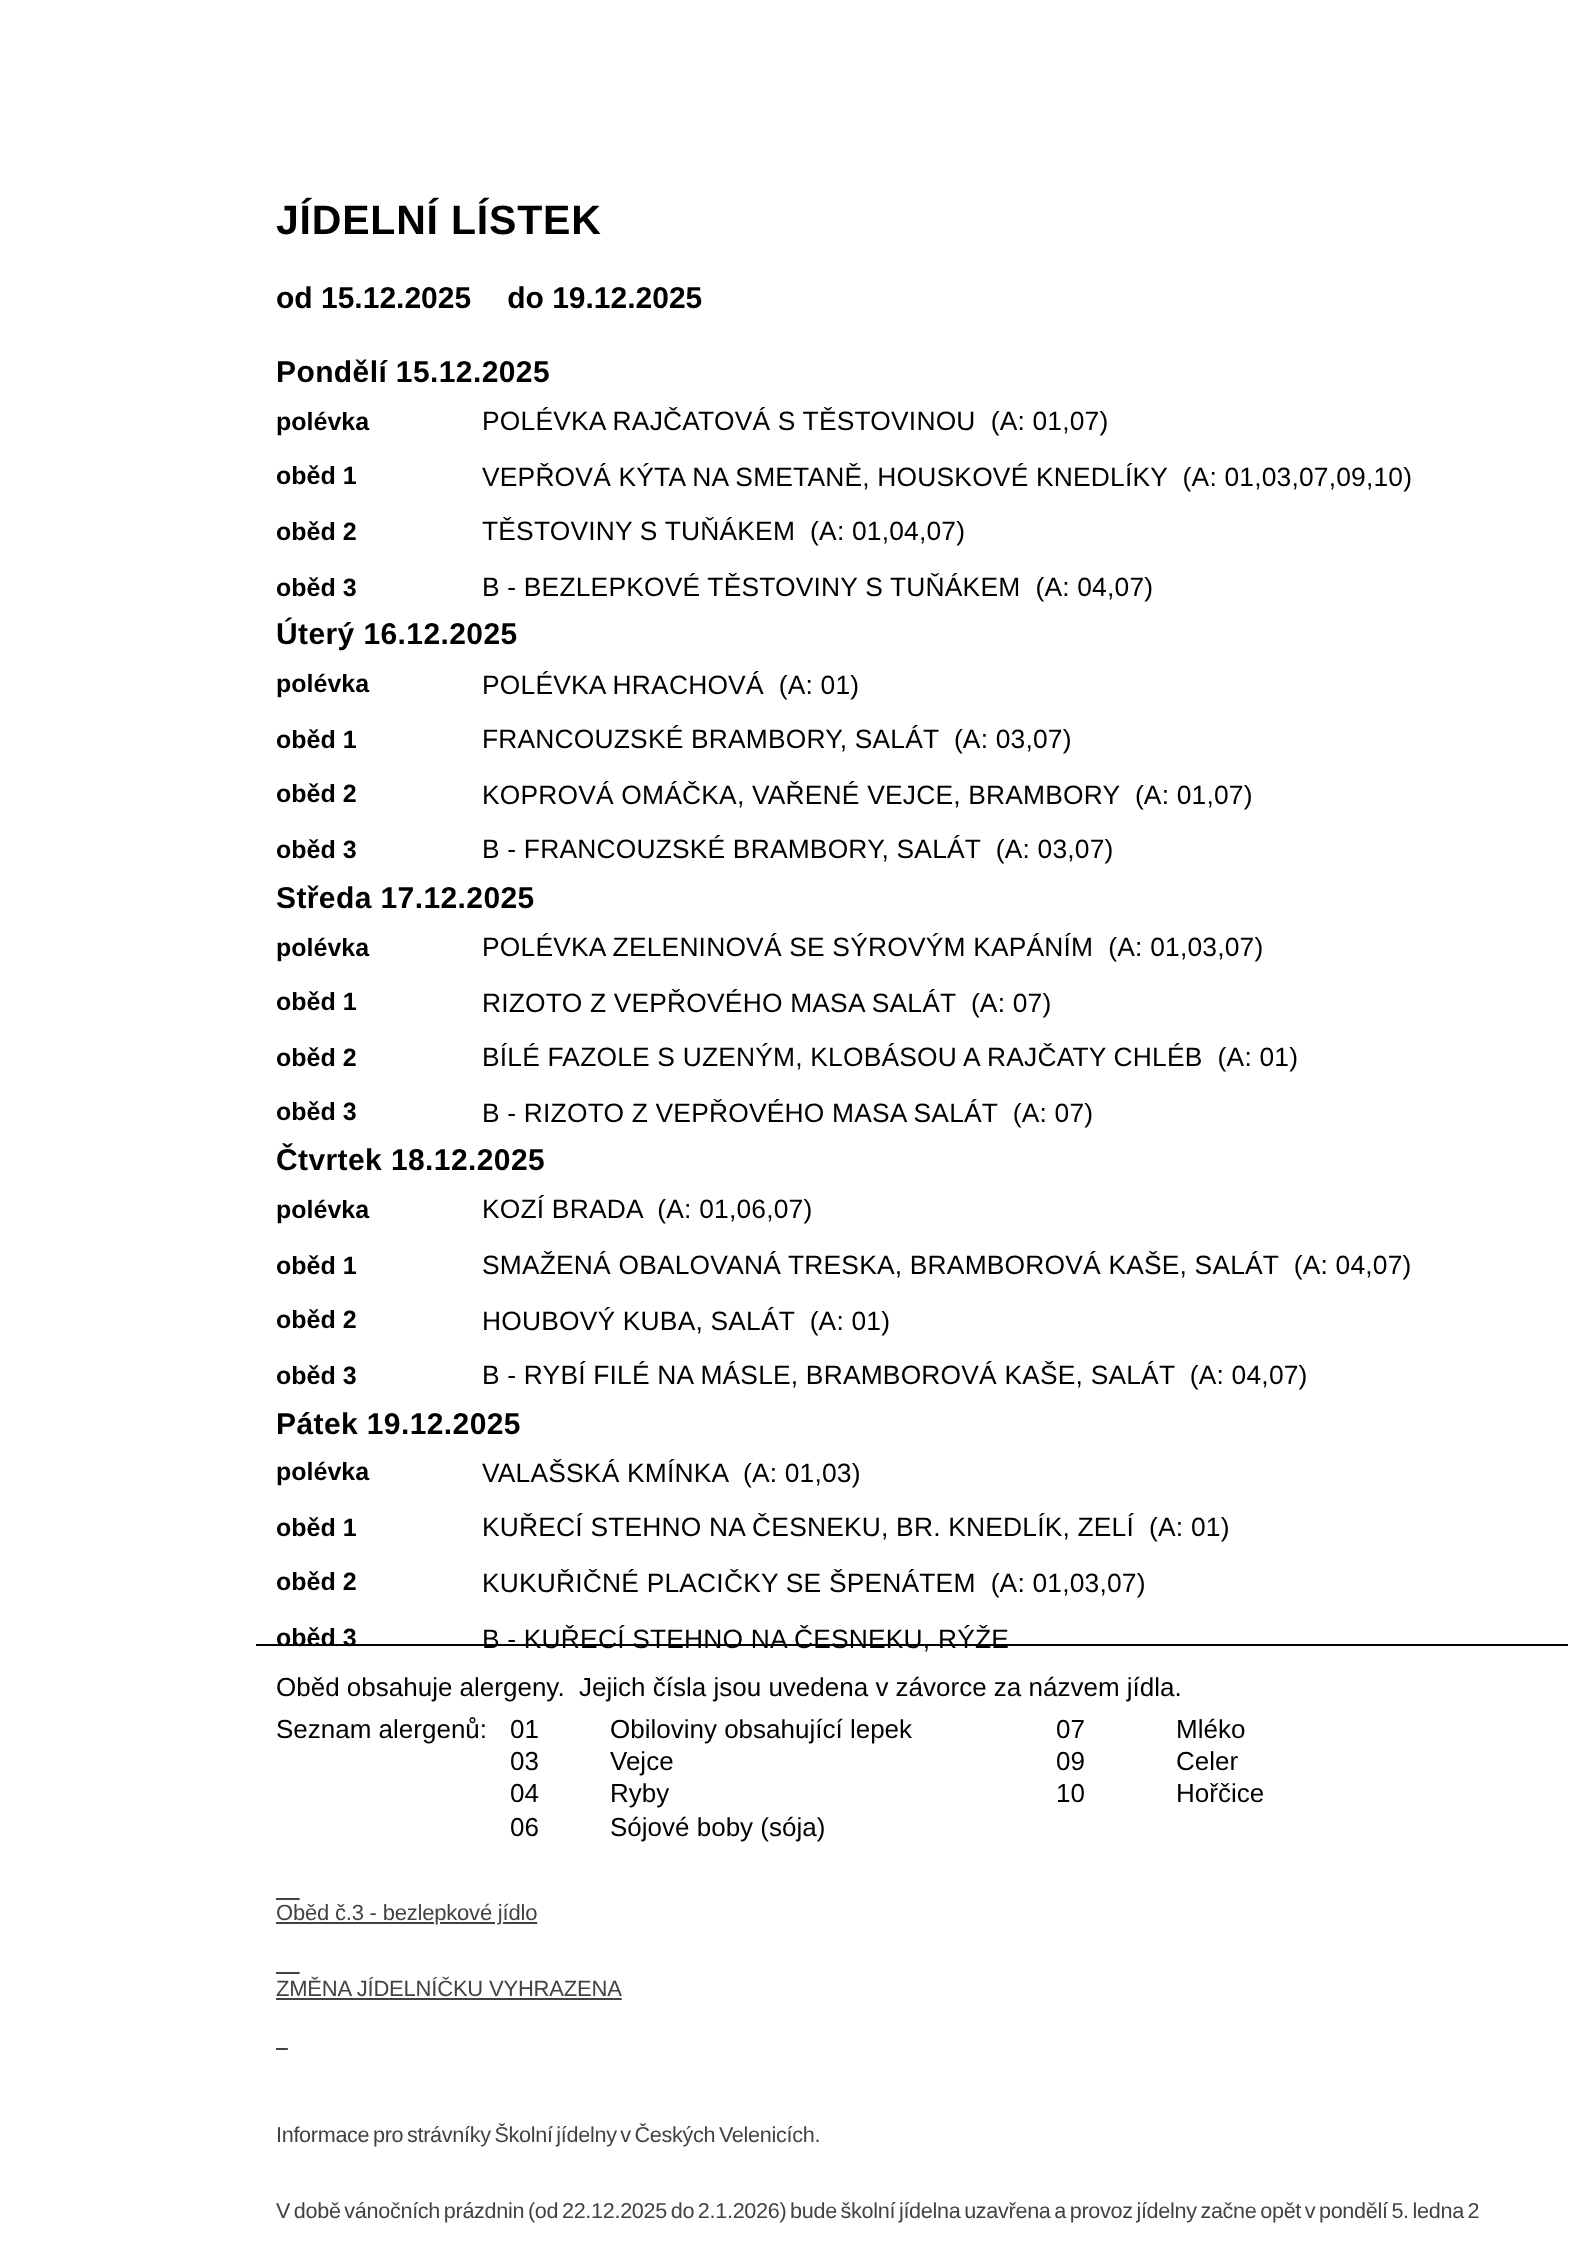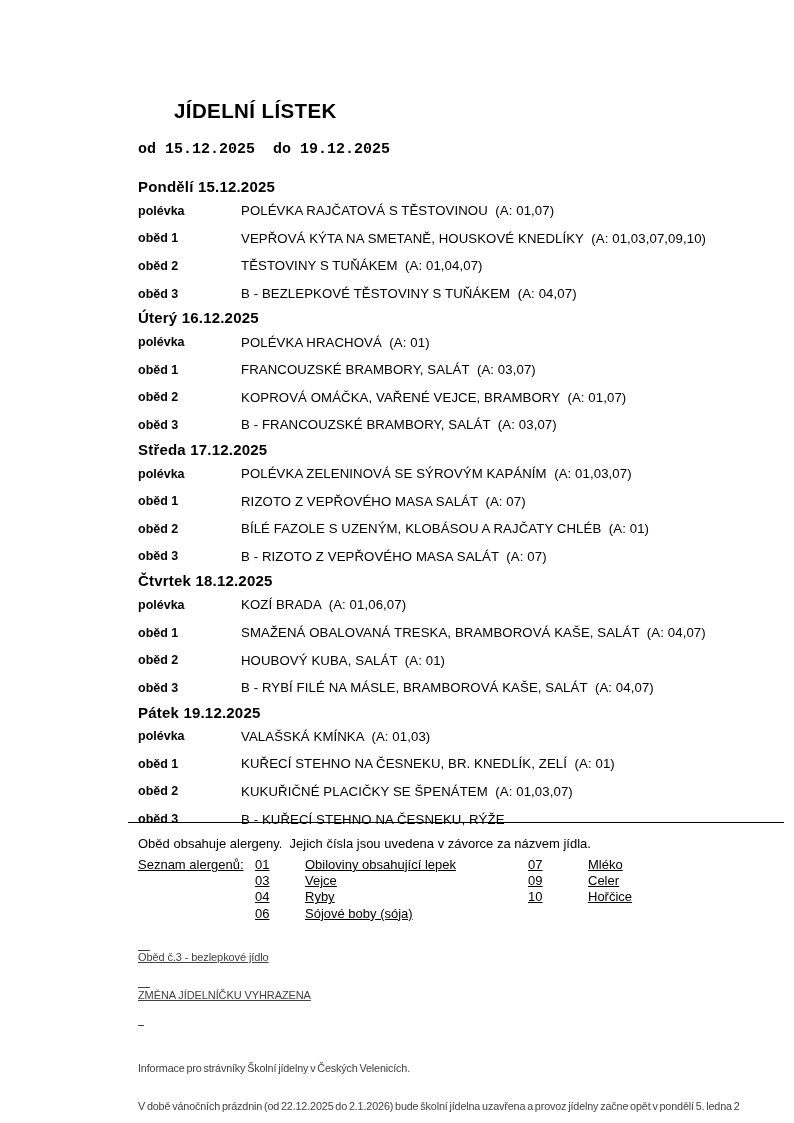--- a/index.html
+++ b/index.html
@@ -7,36 +7,36 @@
     position:relative;
     width:794px;height:1123px;
     overflow:hidden;
     background:#ffffff;
     color:#000000;
     font-family:"Liberation Sans","DejaVu Sans",sans-serif;
     box-sizing:border-box;
     padding:100px 8px 0 138px;
   }
   .doc-title{
-    font-size:20.5px;font-weight:bold;line-height:22px;letter-spacing:.4px;margin-left:36px;
+    font-size:20.5px;font-weight:bold;line-height:22px;letter-spacing:.4px;
   }
-  .date-line{margin-top:19px;font-size:15px;font-weight:bold;line-height:18px;white-space:pre;font-family:Liberation Mono, monospace;}
+  .date-line{margin-top:19px;font-size:15px;font-weight:bold;line-height:18px;white-space:pre;}
   .date-line .to-group{margin-left:18px;}
   .days{margin-top:17px;}
   .day-title{font-size:15px;font-weight:bold;line-height:21px;height:21px;letter-spacing:.2px;}
   .menu-row{display:flex;height:27.6px;align-items:center;}
   .row-label{width:103px;flex:none;font-size:12.5px;font-weight:bold;}
   .row-dish{font-size:13.2px;white-space:pre;letter-spacing:.1px;}
   .divider{
     height:0;border:0;border-top:1.6px solid #000;
     margin:-11px 0 0 -10px;width:656px;
   }
   .allergen-note{margin-top:12px;font-size:13px;line-height:17px;white-space:pre;}
   .allergen-note .b{font-weight:normal;}
-  .allergen-area{display:flex;margin-top:5px;font-size:13px;line-height:16.3px;text-decoration:underline;}
+  .allergen-area{display:flex;margin-top:5px;font-size:13px;line-height:16.3px;}
   .allergen-caption{width:117px;flex:none;}
   .allergen-grid{display:grid;grid-template-columns:50px 223px 60px auto;}
   .notes{margin-top:4px;font-size:11px;line-height:12.5px;color:#424242;white-space:pre;letter-spacing:-.1px;text-decoration:underline;}
   .info{margin-top:11px;font-size:10.8px;line-height:12.5px;color:#424242;white-space:pre;letter-spacing:-.15px;word-spacing:-1px;}
 </style>
 </head>
 <body>
 
 <div class="page">
 

